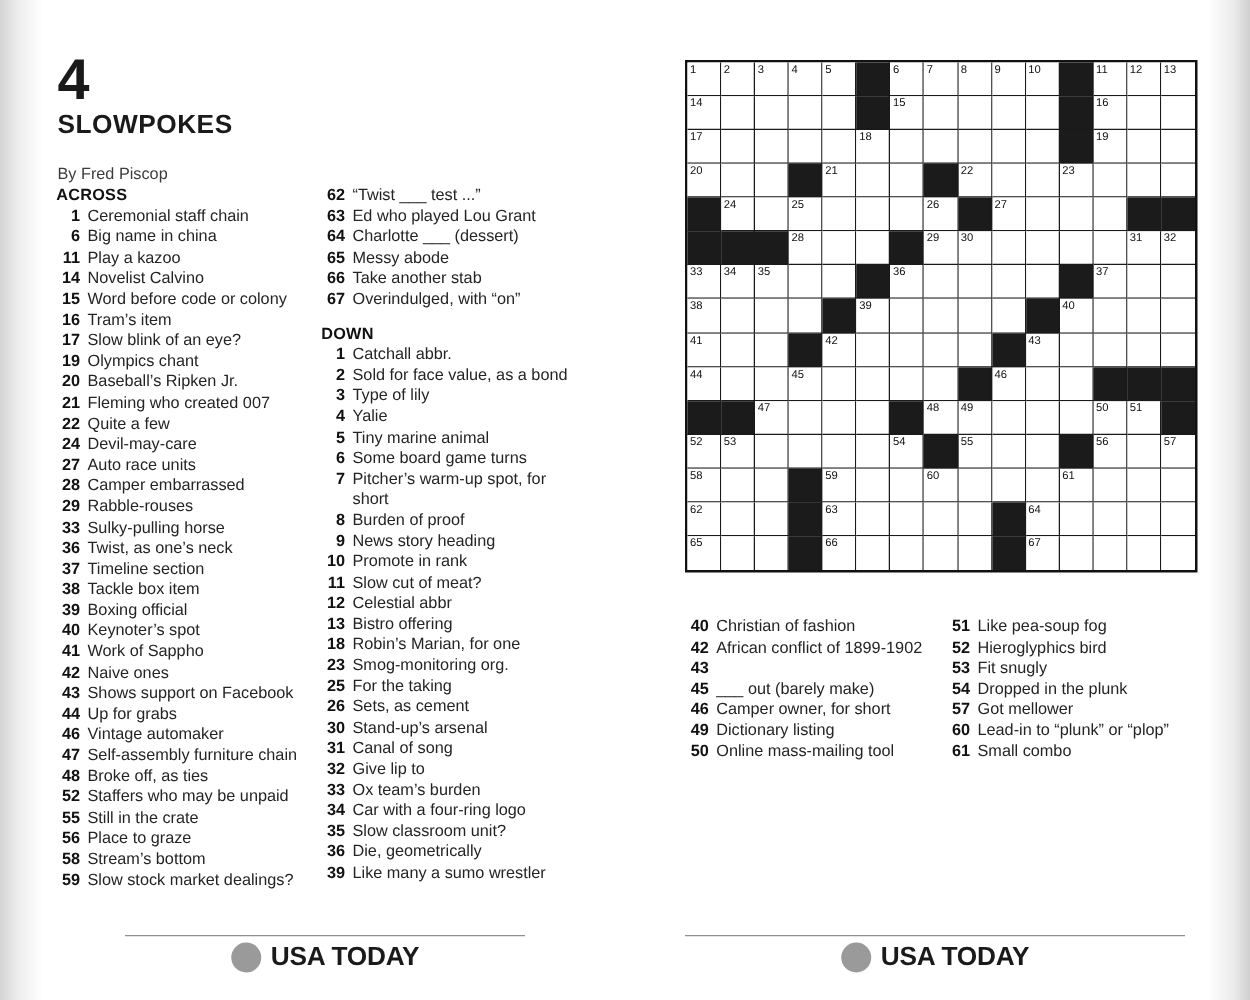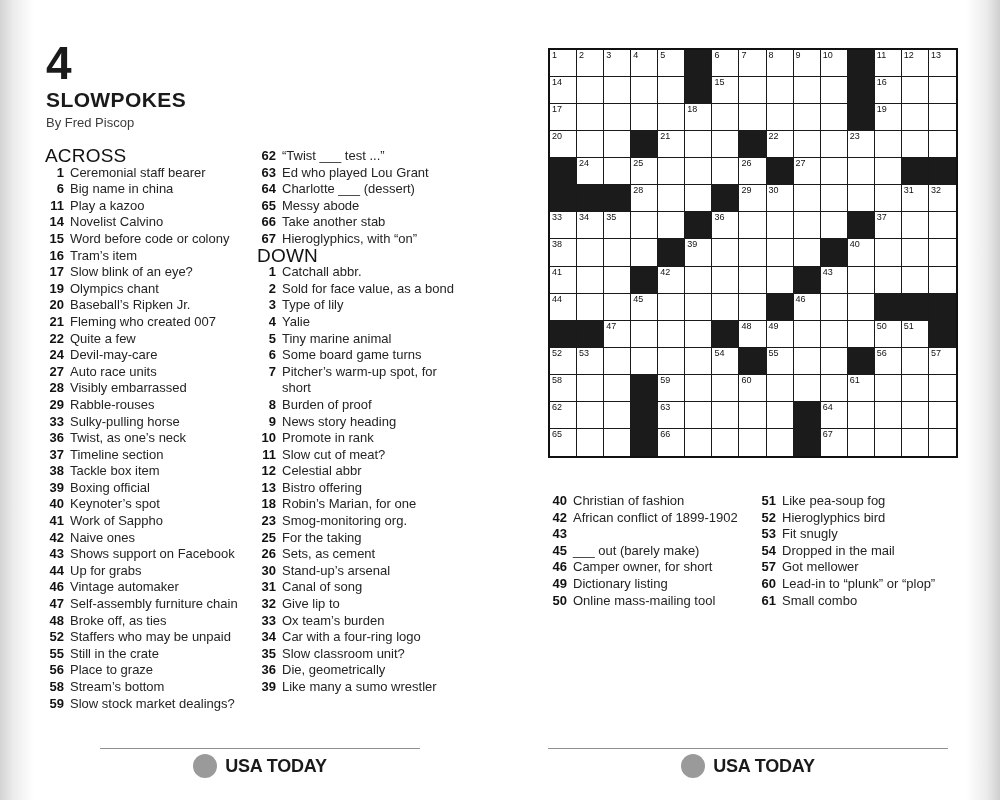--- a/index.html
+++ b/index.html
@@ -10,29 +10,29 @@
   }
   .edge-left{position:absolute;left:0;top:0;bottom:0;width:34px;
     background:linear-gradient(to right,#d3d3d3 0%,#ececec 40%,rgba(255,255,255,0) 100%);}
   .edge-right{position:absolute;right:0;top:0;bottom:0;width:34px;
     background:linear-gradient(to left,#cfcfcf 0%,#ececec 40%,rgba(255,255,255,0) 100%);}
 
   
   .title-block{position:absolute;left:46px;top:40px;}
   .puzzle-number{font-size:46px;font-weight:800;line-height:1;letter-spacing:0;color:#1a1a1a;}
   .puzzle-title{font-size:21px;font-weight:700;letter-spacing:.4px;margin-top:2px;color:#1a1a1a;text-align:center;}
-  .byline{font-size:13px;font-weight:400;color:#3c3c3c;margin-top:3px;}
+  .byline{font-size:13px;font-weight:400;color:#3c3c3c;margin-top:19px;}
 
   .clue-col{position:absolute;font-size:13px;line-height:16.6px;color:#242424;}
   #colA{left:45px;top:148px;width:213px;}
   #colB{left:257px;top:148px;width:230px;}
   #colC{left:548px;top:493px;width:206px;}
   #colD{left:757px;top:493px;width:210px;}
-  .clue-heading{font-weight:400;font-size:19px;letter-spacing:.2px;color:#111;}
-  .clue-heading.gap{}
+  .clue-heading{font-weight:700;font-size:13px;letter-spacing:.2px;color:#111;}
+  .clue-heading.gap{margin-top:11px;}
   .clue{display:flex;align-items:flex-start;}
   .cnum{flex:0 0 19px;min-width:19px;text-align:right;font-weight:700;margin-right:6px;color:#111;}
   .ctext{white-space:pre-line;}
 
   
   .grid{
     position:absolute;left:548px;top:48px;width:410px;height:410px;
     display:grid;grid-template-columns:repeat(15,1fr);grid-template-rows:repeat(15,1fr);
     border:2px solid #111;background:#fff;box-sizing:border-box;
   }
@@ -43,40 +43,40 @@
   .cell .num{position:absolute;top:0px;left:2px;font-size:9px;font-weight:400;color:#111;line-height:11px;}
 
   
   .footer-rule{position:absolute;height:1px;background:#8f8f8f;top:748px;}
   #rule-left{left:100px;width:320px;}
   #rule-right{left:548px;width:400px;}
   .brand{position:absolute;top:754px;display:flex;align-items:center;justify-content:center;gap:8px;}
   #brand-left{left:100px;width:320px;}
   #brand-right{left:548px;width:400px;}
   .brand-circle{width:24px;height:24px;border-radius:50%;background:#9a9a9a;}
-  .brand-text{font-size:18px;font-weight:800;letter-spacing:-0.2px;color:#1a1a1a;}
+  .brand-text{font-size:21px;font-weight:800;letter-spacing:-0.2px;color:#1a1a1a;}
 </style>
 </head>
 <body>
 
 <div class="edge-left"></div>
 <div class="edge-right"></div>
 
 <div class="title-block">
   <div class="puzzle-number">4</div>
   <div class="puzzle-title">SLOWPOKES</div>
   <div class="byline">By Fred Piscop</div>
 </div>
 
 <div class="clue-col" id="colA">
   <div class="clue-heading">ACROSS</div>
   <div>
       <div class="clue">
         <span class="cnum">1</span>
-        <span class="ctext">Ceremonial staff bearer</span>
+        <span class="ctext">Ceremonial staff chain</span>
       </div>
       <div class="clue">
         <span class="cnum">6</span>
         <span class="ctext">Big name in china</span>
       </div>
       <div class="clue">
         <span class="cnum">11</span>
         <span class="ctext">Play a kazoo</span>
       </div>
       <div class="clue">
@@ -114,21 +114,21 @@
       <div class="clue">
         <span class="cnum">24</span>
         <span class="ctext">Devil-may-care</span>
       </div>
       <div class="clue">
         <span class="cnum">27</span>
         <span class="ctext">Auto race units</span>
       </div>
       <div class="clue">
         <span class="cnum">28</span>
-        <span class="ctext">Visibly embarrassed</span>
+        <span class="ctext">Camper embarrassed</span>
       </div>
       <div class="clue">
         <span class="cnum">29</span>
         <span class="ctext">Rabble-rouses</span>
       </div>
       <div class="clue">
         <span class="cnum">33</span>
         <span class="ctext">Sulky-pulling horse</span>
       </div>
       <div class="clue">
@@ -219,21 +219,21 @@
       <div class="clue">
         <span class="cnum">65</span>
         <span class="ctext">Messy abode</span>
       </div>
       <div class="clue">
         <span class="cnum">66</span>
         <span class="ctext">Take another stab</span>
       </div>
       <div class="clue">
         <span class="cnum">67</span>
-        <span class="ctext">Hieroglyphics, with “on”</span>
+        <span class="ctext">Overindulged, with “on”</span>
       </div>
     </div>
   <div class="clue-heading gap">DOWN</div>
   <div>
       <div class="clue">
         <span class="cnum">1</span>
         <span class="ctext">Catchall abbr.</span>
       </div>
       <div class="clue">
         <span class="cnum">2</span>
@@ -738,21 +738,21 @@
       <div class="clue">
         <span class="cnum">52</span>
         <span class="ctext">Hieroglyphics bird</span>
       </div>
       <div class="clue">
         <span class="cnum">53</span>
         <span class="ctext">Fit snugly</span>
       </div>
       <div class="clue">
         <span class="cnum">54</span>
-        <span class="ctext">Dropped in the mail</span>
+        <span class="ctext">Dropped in the plunk</span>
       </div>
       <div class="clue">
         <span class="cnum">57</span>
         <span class="ctext">Got mellower</span>
       </div>
       <div class="clue">
         <span class="cnum">60</span>
         <span class="ctext">Lead-in to “plunk” or “plop”</span>
       </div>
       <div class="clue">

